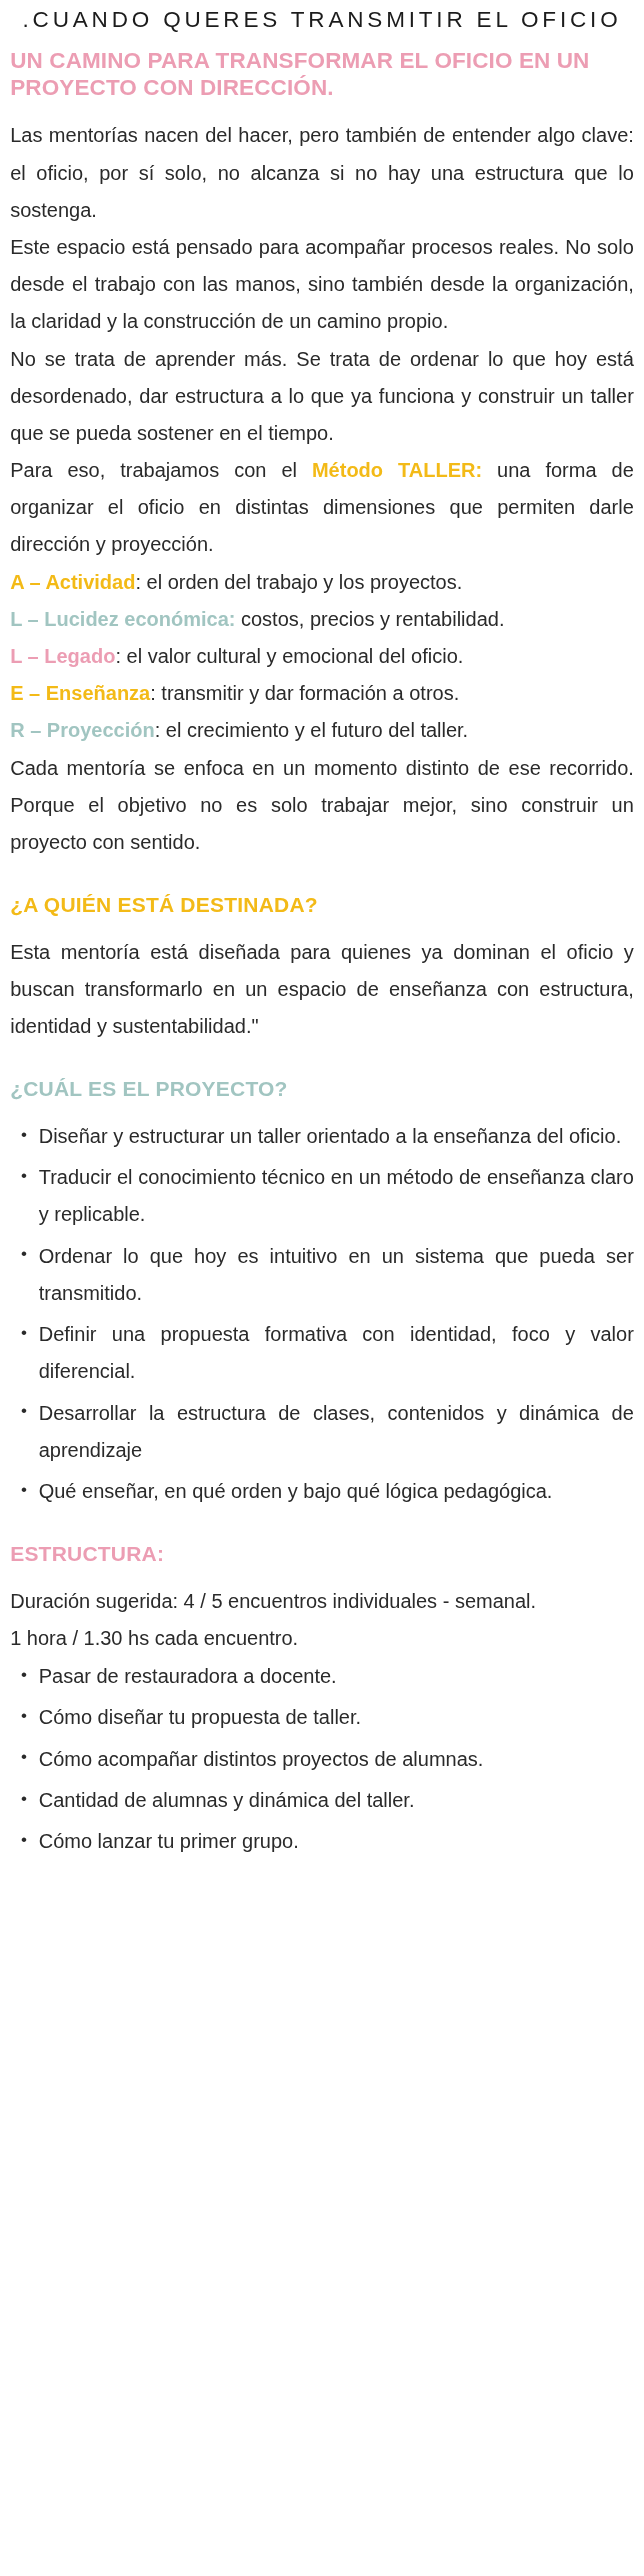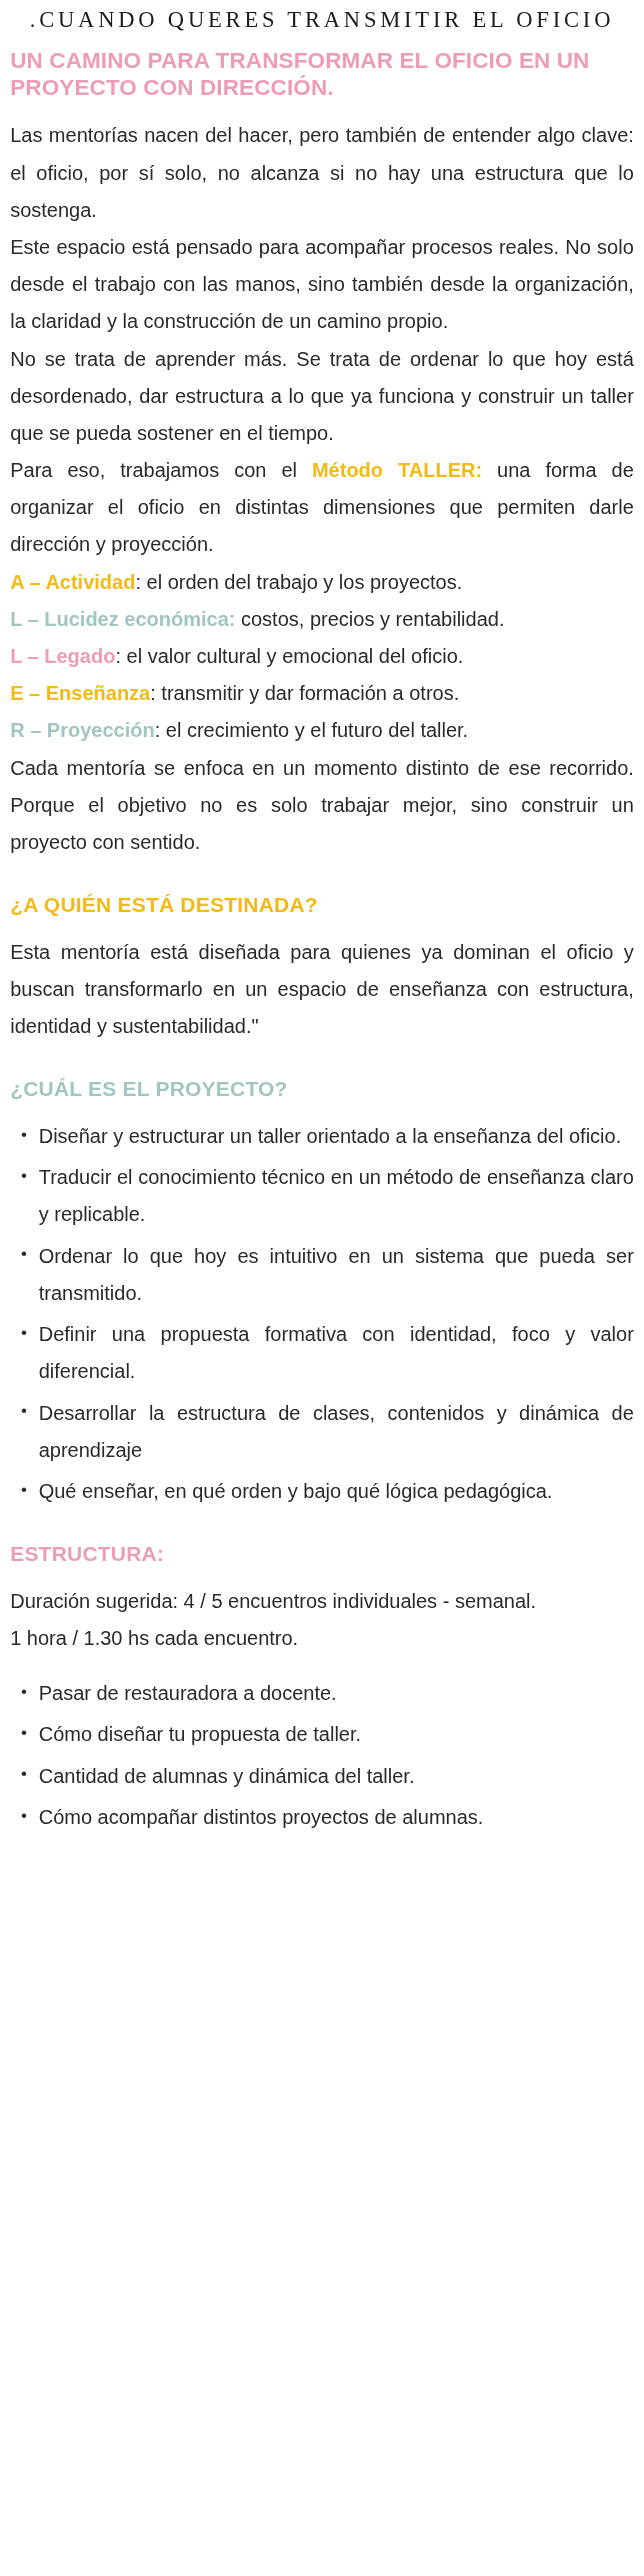--- a/index.html
+++ b/index.html
@@ -14,21 +14,20 @@
   .page { padding: 1.4px 10.2px 0 10.2px; box-sizing: border-box; }
 
   .title {
     margin: 4.1px 0 12.3px 0;
     text-align: center;
     font-size: 22.5px;
     font-weight: 300;
     letter-spacing: 0.17em;
     line-height: 1.3;
     color: var(--title, #1c1c1c);
-    font-family: Liberation Serif, serif;
   }
 
   .lead {
     margin: 0 0 16.4px 0;
     font-size: 22.5px;
     font-weight: 700;
     line-height: 1.2;
     color: var(--pink, #ec9db3);
     letter-spacing: 0.005em;
   }
@@ -135,27 +134,28 @@
 
   <h2 class="section-heading pink">ESTRUCTURA:</h2>
   <div>
 
       <p class="flow-p">Duración sugerida: 4 / 5 encuentros individuales - semanal.</p>
 
       <p class="flow-p">1 hora / 1.30 hs cada encuentro.</p>
 
     </div>
 
-  <ul class="bullets" style="margin-top:18px;">
+  <ul class="bullets" style="margin-top:1px;">
 
       <li>Pasar de restauradora a docente.</li>
 
       <li>Cómo diseñar tu propuesta de taller.</li>
 
 
+      <li>Cómo acompañar distintos proyectos de alumnas.</li>
+
       <li>Cantidad de alumnas y dinámica del taller.</li>
 
-      <li>Cómo acompañar distintos proyectos de alumnas.</li>
-
+      <li>Cómo lanzar tu primer grupo.</li>
     </ul>
 
 </div>
 
 
 </body></html>

